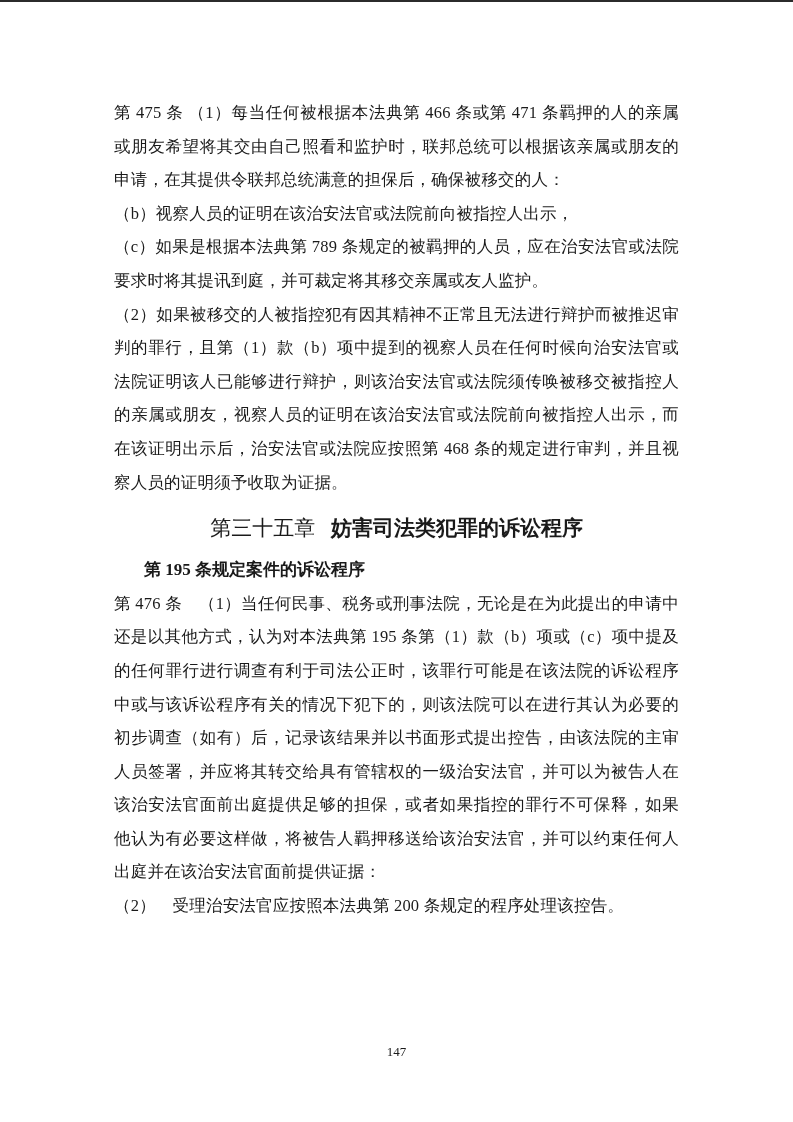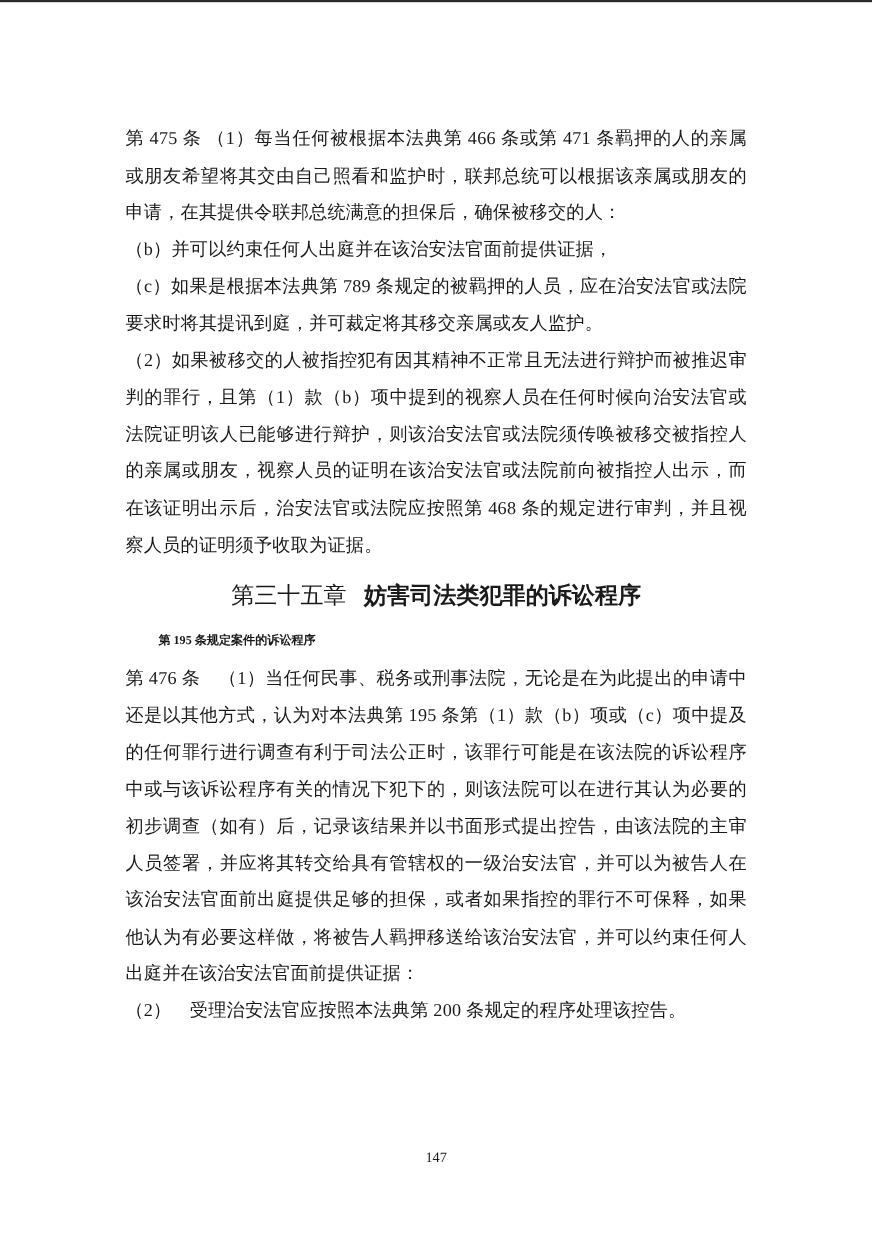--- a/index.html
+++ b/index.html
@@ -18,21 +18,21 @@
   .scan-top-edge {
     position: absolute;
     top: 0;
     left: 0;
     width: 100%;
     height: 2px;
     background: #2b2b2b;
   }
   .content {
     position: absolute;
-    top: 13px;
+    top: 0;
     left: 114px;
     width: 565px;
     padding-top: 96px;
   }
   p.body-text {
     margin: 0;
     font-size: 16.5px;
     line-height: 33.6px;
     text-align: justify;
     letter-spacing: 0.2px;
@@ -45,21 +45,21 @@
     font-weight: normal;
     white-space: nowrap;
   }
   h1.chapter-heading .chapter-title {
     font-weight: bold;
     margin-left: 0.75em;
   }
   h2.section-subheading {
     margin: 0;
     padding-left: 30px;
-    font-size: 11px;
+    font-size: 17px;
     line-height: 33.6px;
     font-weight: bold;
   }
   .page-number {
     position: absolute;
     top: 1044px;
     left: 0;
     width: 100%;
     text-align: center;
     font-size: 13px;
@@ -67,21 +67,21 @@
     color: #1a1a1a;
   }
 </style>
 </head>
 <body>
 
 <div class="scan-top-edge"></div>
 
 <div class="content">
   <p class="body-text">第 475 条 （1）每当任何被根据本法典第 466 条或第 471 条羁押的人的亲属或朋友希望将其交由自己照看和监护时，联邦总统可以根据该亲属或朋友的申请，在其提供令联邦总统满意的担保后，确保被移交的人：</p>
-  <p class="body-text">（b）并可以约束任何人出庭并在该治安法官面前提供证据，</p>
+  <p class="body-text">（b）视察人员的证明在该治安法官或法院前向被指控人出示，</p>
   <p class="body-text">（c）如果是根据本法典第 789 条规定的被羁押的人员，应在治安法官或法院要求时将其提讯到庭，并可裁定将其移交亲属或友人监护。</p>
   <p class="body-text">（2）如果被移交的人被指控犯有因其精神不正常且无法进行辩护而被推迟审判的罪行，且第（1）款（b）项中提到的视察人员在任何时候向治安法官或法院证明该人已能够进行辩护，则该治安法官或法院须传唤被移交被指控人的亲属或朋友，视察人员的证明在该治安法官或法院前向被指控人出示，而在该证明出示后，治安法官或法院应按照第 468 条的规定进行审判，并且视察人员的证明须予收取为证据。</p>
 
   <h1 class="chapter-heading">
     <span class="chapter-number">第三十五章</span><span class="chapter-title">妨害司法类犯罪的诉讼程序</span>
   </h1>
 
   <h2 class="section-subheading">第 195 条规定案件的诉讼程序</h2>
 
   <p class="body-text">第 476 条　（1）当任何民事、税务或刑事法院，无论是在为此提出的申请中还是以其他方式，认为对本法典第 195 条第（1）款（b）项或（c）项中提及的任何罪行进行调查有利于司法公正时，该罪行可能是在该法院的诉讼程序中或与该诉讼程序有关的情况下犯下的，则该法院可以在进行其认为必要的初步调查（如有）后，记录该结果并以书面形式提出控告，由该法院的主审人员签署，并应将其转交给具有管辖权的一级治安法官，并可以为被告人在该治安法官面前出庭提供足够的担保，或者如果指控的罪行不可保释，如果他认为有必要这样做，将被告人羁押移送给该治安法官，并可以约束任何人出庭并在该治安法官面前提供证据：</p>

